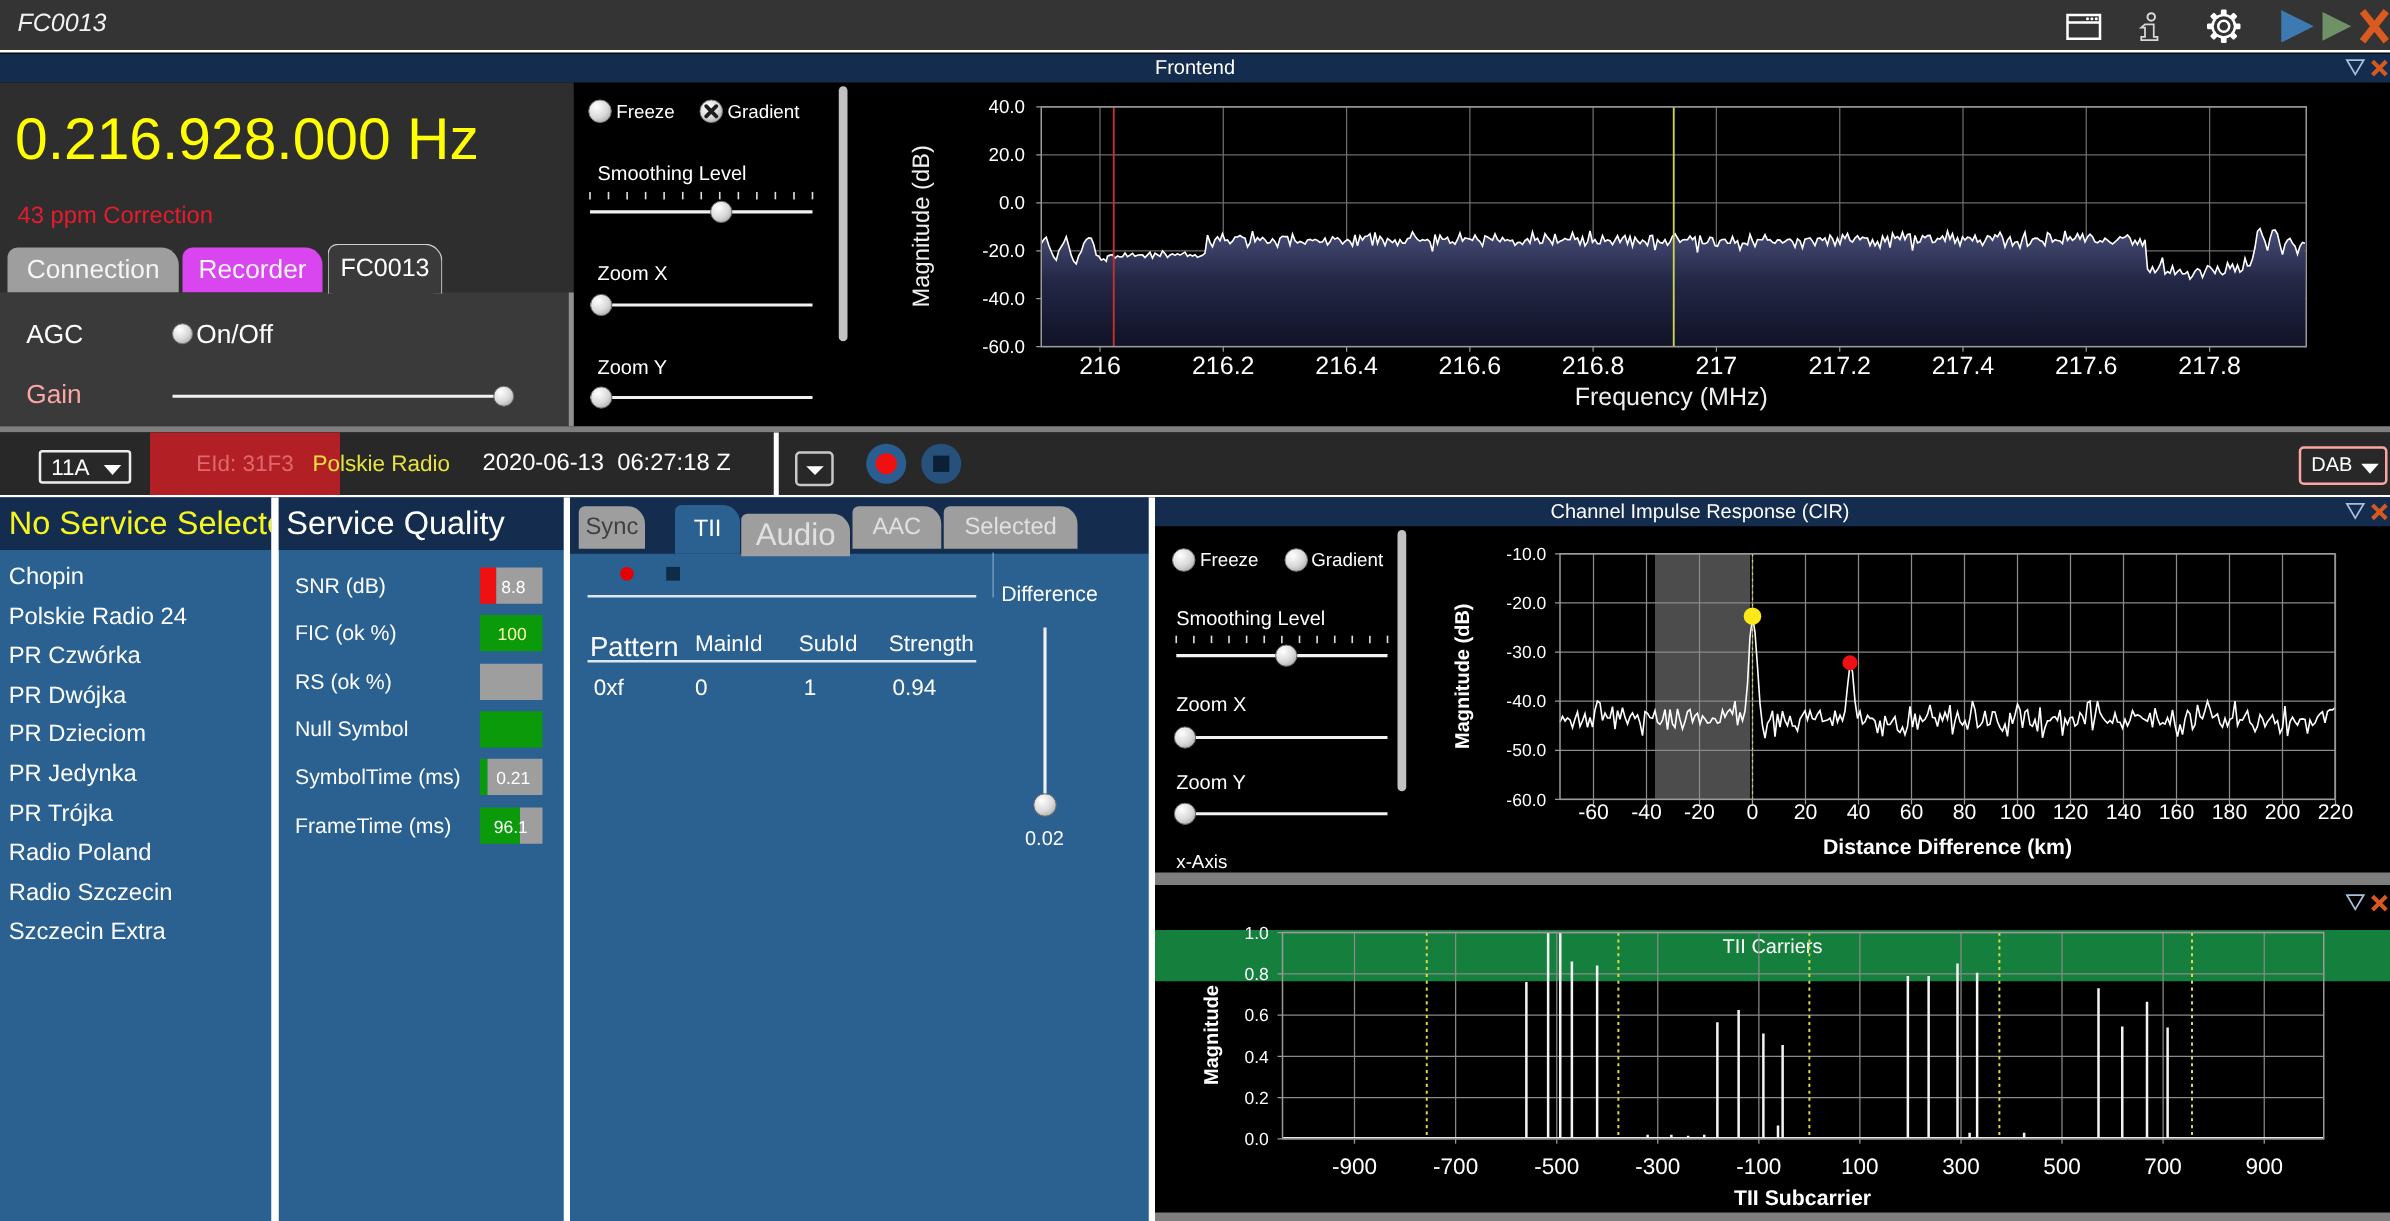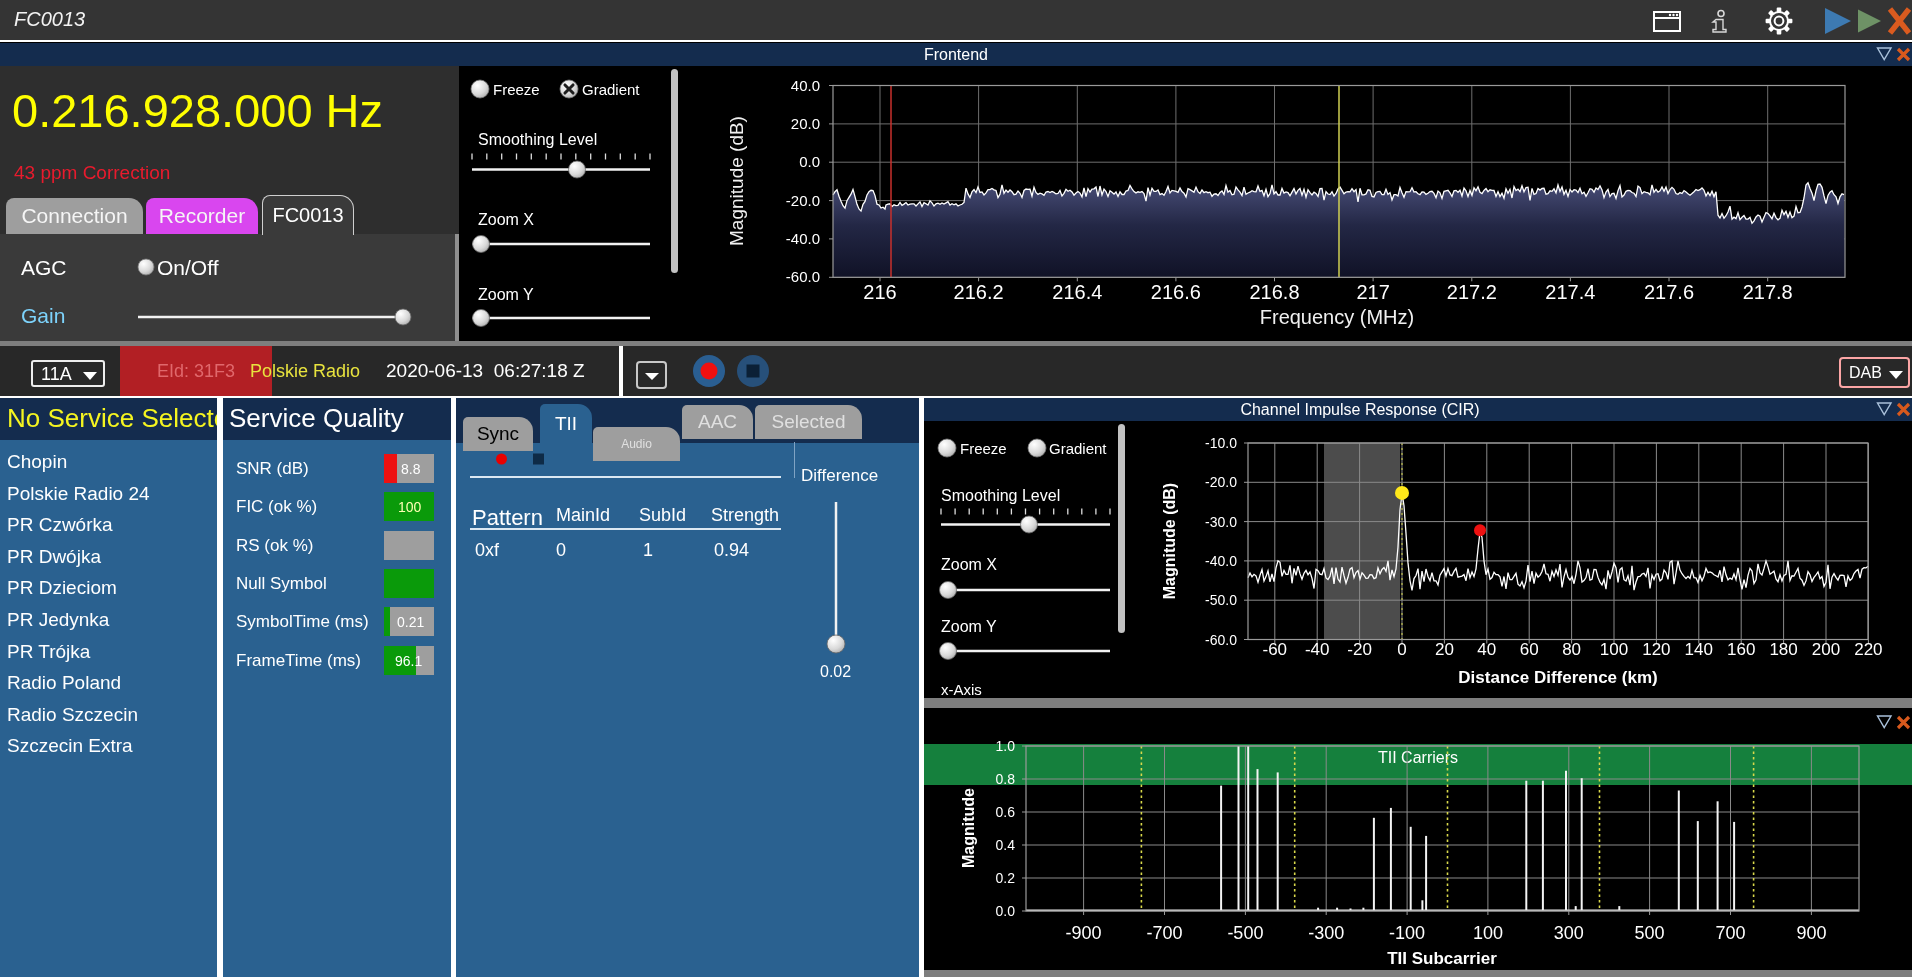--- a/index.html
+++ b/index.html
@@ -55,21 +55,21 @@
 <div class="abs" style="left:6px;top:198px;width:137px;height:36px;background:#9e9e9e;border-radius:8px 14px 0 0;
      color:#f5f5f5;font-size:21px;text-align:center;line-height:36px">Connection</div>
 <div class="abs" style="left:146px;top:198px;width:112px;height:36px;background:#d946ef;border-radius:8px 14px 0 0;
      color:#f5f5f5;font-size:21px;text-align:center;line-height:36px">Recorder</div>
 <div class="abs" style="left:0px;top:234px;width:455px;height:107px;background:#3a3a3a"></div>
 <div class="abs" style="left:455px;top:234px;width:4px;height:107px;background:#8f8f8f"></div>
 <div class="abs" style="left:262px;top:195px;width:92px;height:40px;background:#3a3a3a;border-radius:8px 14px 0 0;
      border:1px solid #cfcfcf;border-bottom:none;color:#fff;font-size:20px;text-align:center;line-height:38px">FC0013</div>
 <div class="abs" style="left:21px;top:256px;font-size:21px;color:#fff">AGC</div>
 <div class="abs" style="left:157px;top:256px;font-size:21px;color:#fff">On/Off</div>
-<div class="abs" style="left:21px;top:304px;font-size:21px;color:#7dd3fc">Gain</div>
+<div class="abs" style="left:21px;top:304px;font-size:21px;color:#fca5a5">Gain</div>
 
 <div class="abs" style="left:493px;top:81px;font-size:15px;color:#fff">Freeze</div>
 <div class="abs" style="left:582px;top:81px;font-size:15px;color:#fff">Gradient</div>
 <div class="abs" style="left:478px;top:131px;font-size:16px;color:#fff">Smoothing Level</div>
 <div class="abs" style="left:478px;top:211px;font-size:16px;color:#fff">Zoom X</div>
 <div class="abs" style="left:478px;top:286px;font-size:16px;color:#fff">Zoom Y</div>
 <div class="abs" style="left:671px;top:69px;width:7px;height:204px;background:#c2c2c2;border-radius:4px"></div>
 <svg width="1232" height="275" style="position:absolute;left:680px;top:66px">
 <defs>
       <linearGradient id="fg" x1="0" y1="0" x2="0" y2="1">
@@ -187,24 +187,24 @@
 <div class="abs" style="left:236px;top:612.2px;font-size:17px;color:#fff">SymbolTime (ms)</div>
 <div class="abs" style="left:384px;top:607.2px;width:6px;height:29px;background:#0a9a0a"></div>
 <div class="abs" style="left:390px;top:607.2px;width:44px;height:29px;background:#9e9e9e"></div>
 <div class="abs" style="left:397px;top:614.2px;font-size:14px;color:#fff">0.21</div>
 <div class="abs" style="left:236px;top:650.5px;font-size:17px;color:#fff">FrameTime (ms)</div>
 <div class="abs" style="left:384px;top:645.5px;width:32px;height:29px;background:#0a9a0a"></div>
 <div class="abs" style="left:416px;top:645.5px;width:18px;height:29px;background:#9e9e9e"></div>
 <div class="abs" style="left:395px;top:652.5px;font-size:14px;color:#fff">96.1</div>
 
 <div class="abs" style="left:456px;top:398px;width:463px;height:45px;background:#142c4e"></div>
-<div class="abs" style="left:463px;top:417px;width:70px;height:34px;background:#9e9e9e;border-radius:5px 14px 0 0;
-     color:#000000;font-size:19px;text-align:center;line-height:34px">Sync</div>
-<div class="abs" style="left:593px;top:427px;width:87px;height:34px;background:#9e9e9e;border-radius:5px 14px 0 0;
-     color:#e0e0e0;font-size:12px;text-align:center;line-height:34px">Audio</div>
+<div class="abs" style="left:463px;top:405px;width:53px;height:34px;background:#9e9e9e;border-radius:5px 14px 0 0;
+     color:#404040;font-size:19px;text-align:center;line-height:34px">Sync</div>
+<div class="abs" style="left:593px;top:411px;width:87px;height:34px;background:#9e9e9e;border-radius:5px 14px 0 0;
+     color:#e0e0e0;font-size:25px;text-align:center;line-height:34px">Audio</div>
 <div class="abs" style="left:682px;top:405px;width:71px;height:34px;background:#9e9e9e;border-radius:5px 14px 0 0;
      color:#e0e0e0;font-size:19px;text-align:center;line-height:34px">AAC</div>
 <div class="abs" style="left:755px;top:405px;width:107px;height:34px;background:#9e9e9e;border-radius:5px 14px 0 0;
      color:#e0e0e0;font-size:19px;text-align:center;line-height:34px">Selected</div>
 <div class="abs" style="left:540px;top:404px;width:52px;height:39px;background:#2a6190;border-radius:5px 14px 0 0;
      color:#fff;font-size:19px;text-align:center;line-height:39px">TII</div>
 <div class="abs" style="left:470px;top:476px;width:311px;height:2px;background:#dce8f2"></div>
 <div class="abs" style="left:472px;top:505px;font-size:22px;color:#fff">Pattern</div>
 <div class="abs" style="left:556px;top:505px;font-size:18px;color:#fff">MainId</div>
 <div class="abs" style="left:639px;top:505px;font-size:18px;color:#fff">SubId</div>

